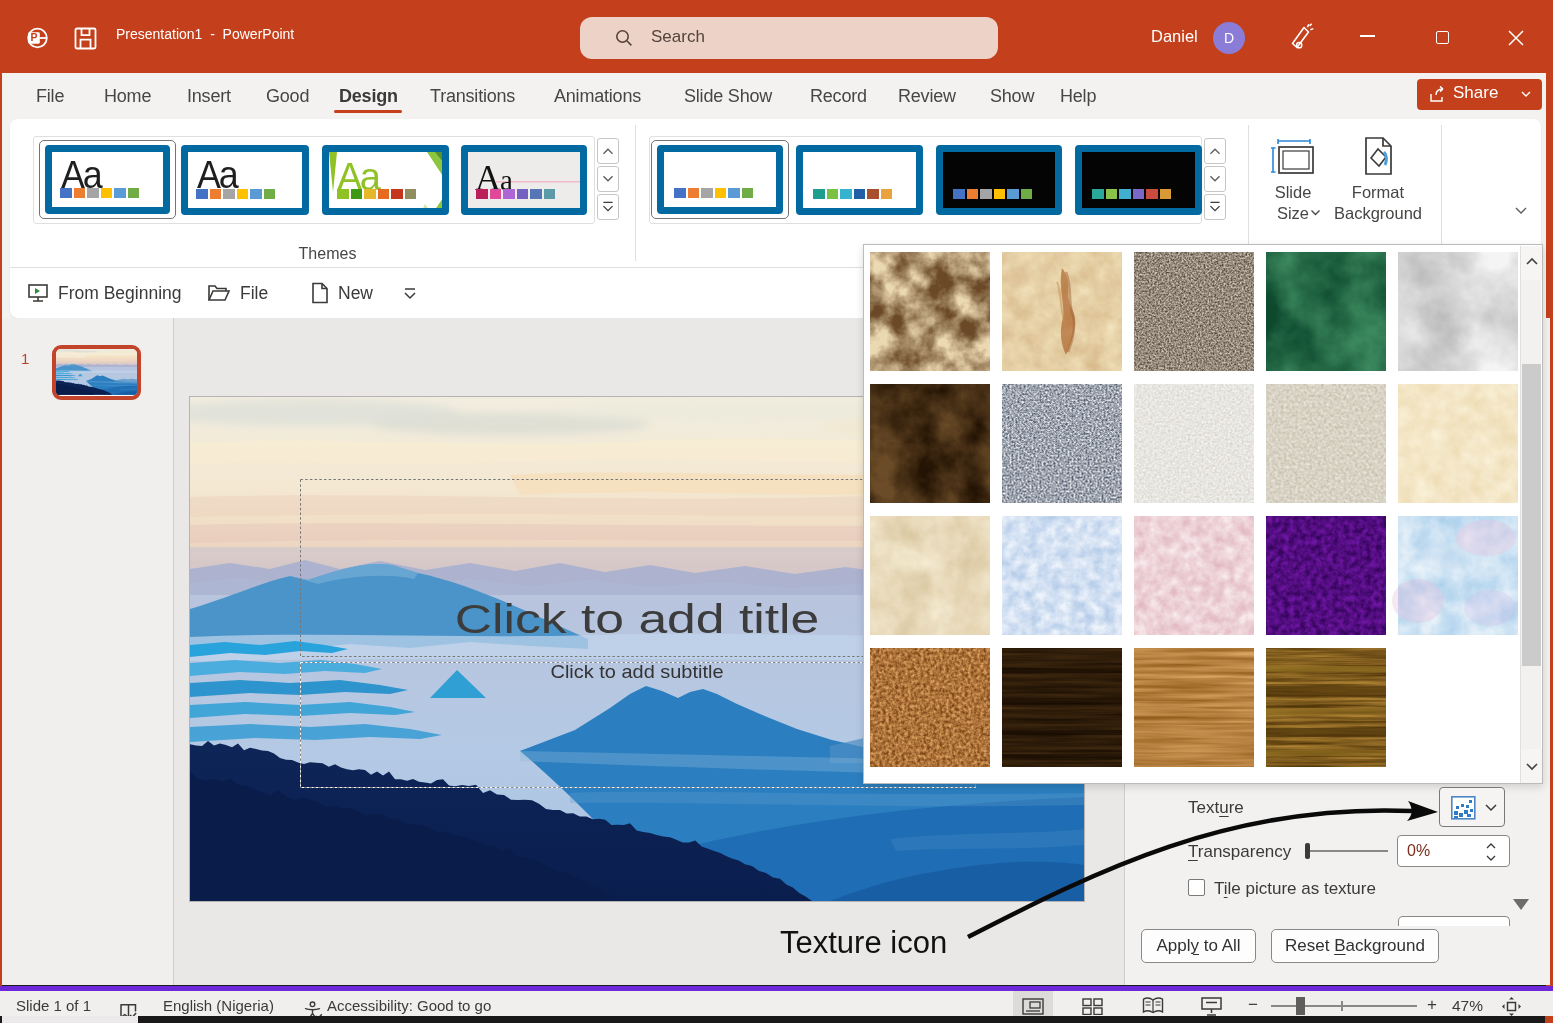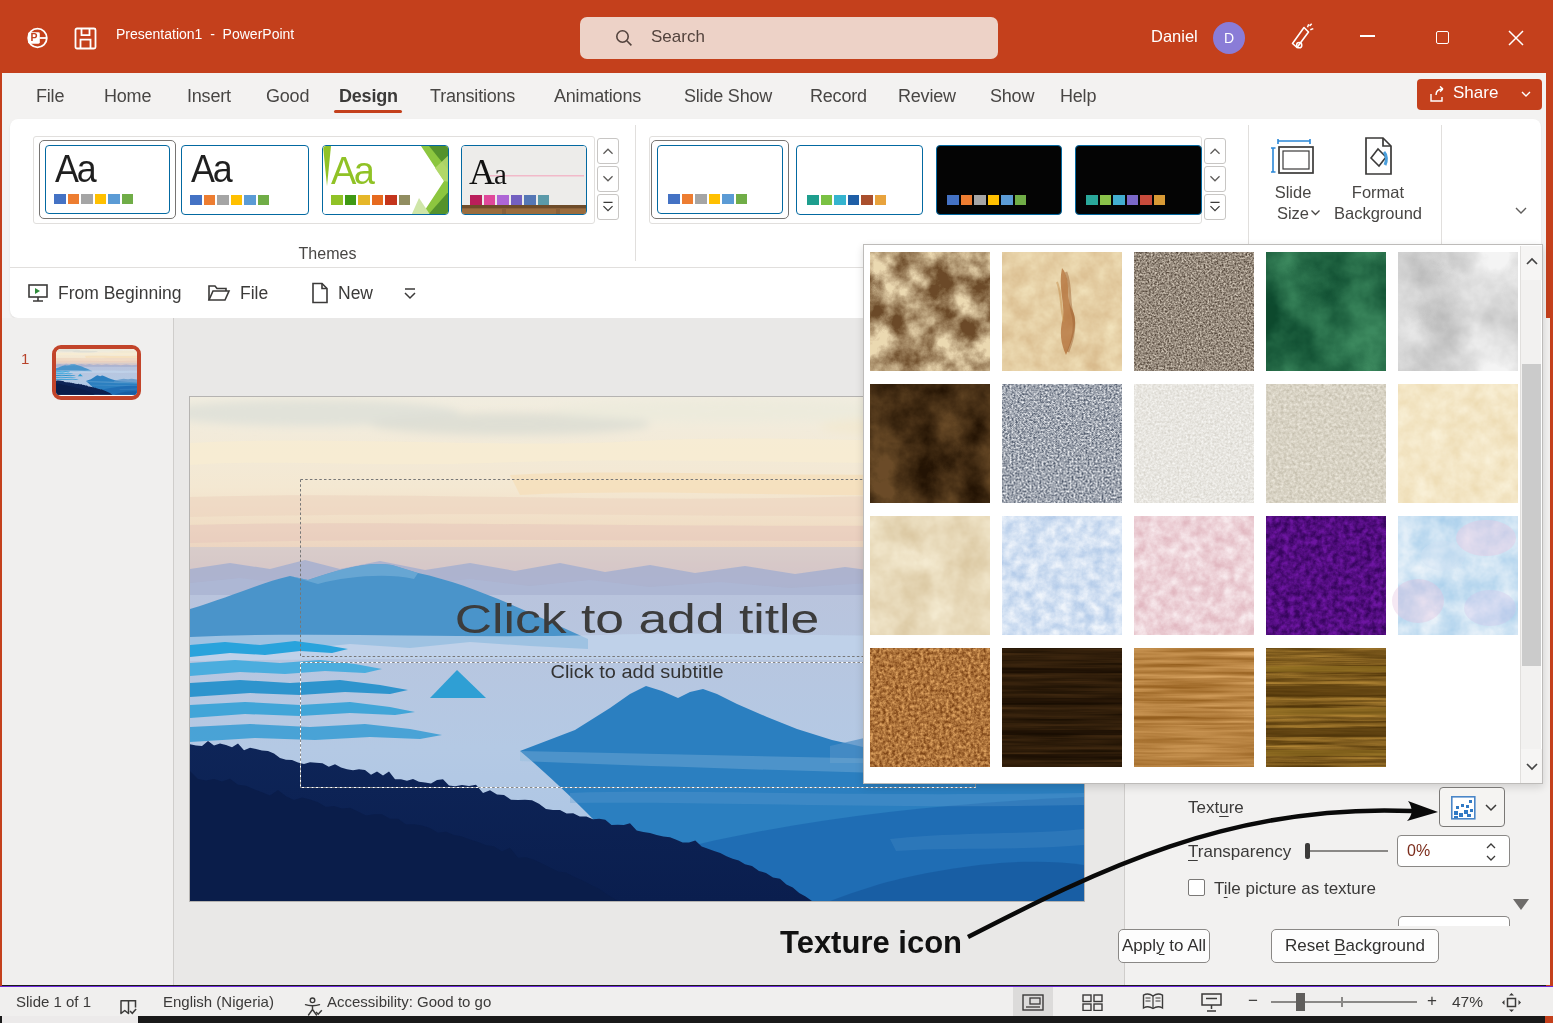--- a/index.html
+++ b/index.html
@@ -10,41 +10,41 @@
 #tabrow{left:2px;top:73px;width:1548px;height:245px;background:#f3f2f1}
 #winL{left:0;top:73px;width:2px;height:943px;background:#c4401c}
 #winR{left:1546px;top:73px;width:7px;height:943px;background:#c4401c}
 .tab{position:absolute;top:0;height:46px;line-height:46px;font-size:18px;color:#484644;letter-spacing:-0.2px}
 .tab.sel{color:#3b3a39;font-weight:700}
 #designline{left:334px;top:110px;width:68px;height:3px;background:#c4401c;border-radius:2px}
 
 #ribbon{left:10px;top:119px;width:1531px;height:199px;background:#fff;border-radius:8px;box-shadow:0 1px 2px rgba(0,0,0,.08)}
 #ribdiv{left:10px;top:267px;width:1531px;height:1px;background:#e1dfdd}
 .gal{position:absolute;border:1px solid #e1dfdd;border-radius:3px;background:#fff}
-.thumb{position:absolute;border:1px solid #0369a1;border-radius:4px;background:#fff;overflow:hidden}
+.thumb{position:absolute;border:7px solid #0369a1;border-radius:4px;background:#fff;overflow:hidden}
 .thumbsel{position:absolute;border:1px solid #767472;border-radius:5px;background:#fff}
 .aa{position:absolute;left:9px;top:1px;font-size:39px;color:#1f1f1f;letter-spacing:-2.5px;transform:scaleX(.92);transform-origin:0 0}
 .sw{position:absolute;display:flex;gap:2px;left:8px}
 .sw i{display:block;width:11.5px;height:10px}
 .scol{position:absolute;width:22px}
 .sbtn{position:absolute;left:0;width:22px;height:26px;color:#605e5c;text-align:center;border:1px solid #c8c6c4;border-radius:3px;background:#fff}
 .glab{position:absolute;font-size:16px;color:#484644;text-align:center}
 .bigbtn{position:absolute;font-size:16.5px;color:#484644;text-align:center;line-height:21px}
 .vdiv{position:absolute;width:1px;background:#e1dfdd}
 
 .qat{position:absolute;top:281px;height:24px;font-size:17.5px;color:#3b3a39;display:flex;align-items:center;gap:9px}
 
 #leftpane{left:2px;top:318px;width:171px;height:667px;background:#f0efee}
 #canvas{left:173px;top:318px;width:951px;height:667px;background:#e9e8e7;border-left:1px solid #cfcdcb}
 #rightpane{left:1124px;top:318px;width:426px;height:667px;background:#f2f1f0;border-left:1px solid #cfcdcb}
 #slide{left:190px;top:397px;width:894px;height:504px;background:#fff;outline:1px solid #b5b3b1}
 #thumbwrap{left:52px;top:345px;width:89px;height:55px;border:4px solid #c2442a;border-radius:9px;background:#fff;overflow:hidden}
 #thumbnum{left:21px;top:350px;font-size:15px;color:#b8432a}
 
-#statusbar{left:0;top:986px;width:1553px;height:30px;background:#f0efee;border-top:1px solid #6d28d9;font-size:15px;color:#3b3a39}
+#statusbar{left:0;top:986px;width:1553px;height:30px;background:#f0efee;border-top:5px solid #6d28d9;font-size:15px;color:#3b3a39}
 #blackstrip{left:138px;top:1016px;width:1407px;height:7px;background:#191919}
 #bstripL{left:2px;top:1016px;width:136px;height:7px;background:#eceaea}
 #bstripR{left:1545px;top:1016px;width:8px;height:7px;background:#c4401c}
 .sitem{position:absolute;top:0;height:30px;line-height:30px}
 
 #popup{left:863px;top:244px;width:680px;height:540px;background:#fff;border:1px solid #bdbbb9;box-shadow:0 3px 8px rgba(0,0,0,.14)}
 #popscroll{position:absolute;right:1px;top:1px;width:21px;height:537px;background:#f2f1f0;border-left:1px solid #e1dfdd}
 
 .rlab{position:absolute;font-size:17px;color:#3b3a39}
 .btn{position:absolute;height:34px;border:1px solid #8a8886;border-radius:5px;background:#fdfdfd;font-size:17px;color:#323130;text-align:center}
@@ -60,21 +60,21 @@
     <path d="M14.5 12 H21.8" fill="none" stroke="#fff" stroke-width="1.8"></path>
     <rect x="3.2" y="6.3" width="11.6" height="11.4" rx="1.4" fill="#fff"></rect>
     <text x="9" y="15.3" font-size="10.5" font-weight="bold" fill="#c4401c" text-anchor="middle" font-family="Liberation Sans">P</text>
   </svg>
   <svg class="abs" style="left:74px;top:27px" width="23" height="23" viewBox="0 0 23 23">
     <rect x="1.5" y="1.5" width="20" height="20" rx="1.5" fill="none" stroke="#fff" stroke-width="1.8"></rect>
     <path d="M7.5 1.8 v6.4 h8 v-6.4" fill="none" stroke="#fff" stroke-width="1.8"></path>
     <path d="M6.5 21.3 v-8.6 h10 v8.6" fill="none" stroke="#fff" stroke-width="1.8"></path>
   </svg>
   <div class="abs" style="left:116px;top:26px;font-size:14px;letter-spacing:0">Presentation1&nbsp;&nbsp;-&nbsp;&nbsp;PowerPoint</div>
-  <div class="abs" style="left:580px;top:17px;width:418px;height:42px;background:#edd2c7;border-radius:7px">
+  <div class="abs" style="left:580px;top:17px;width:418px;height:42px;background:#edd2c7;border-radius:12px">
     <svg class="abs" style="left:34px;top:11px" width="20" height="20" viewBox="0 0 20 20">
           <circle cx="8.5" cy="8.5" r="5.7" fill="none" stroke="#53433d" stroke-width="1.6"></circle>
           <path d="M12.8 12.8 L17.4 17.4" stroke="#53433d" stroke-width="1.6"></path>
         </svg>
     <div class="abs" style="left:71px;top:10px;font-size:17px;color:#53433d">Search</div>
   </div>
   <div class="abs" style="left:1151px;top:27px;font-size:16.5px">Daniel</div>
   <div class="abs" style="left:1213px;top:22px;width:32px;height:32px;border-radius:50%;background:#8a7cd7;text-align:center;line-height:32px;font-size:14px;color:#fff">D</div>
   <svg class="abs" style="left:1288px;top:23px" width="28" height="28" viewBox="0 0 28 28">
     <path d="M4.5 20.5 L16 4.5 L20.5 9 L9 24.5 Z" fill="none" stroke="#fff" stroke-width="1.6" stroke-linejoin="round"></path>
@@ -754,24 +754,24 @@
         <path d="M3 7 L7 3 L11 7" fill="none" stroke="#3b3a39" stroke-width="1.3"></path>
       </svg>
  <svg class="abs" style="left:86px;top:17px" width="14" height="10" viewBox="0 0 14 10">
         <path d="M3 3 L7 7 L11 3" fill="none" stroke="#3b3a39" stroke-width="1.3"></path>
       </svg>
 </div>
 <div class="abs" style="left:1188px;top:879px;width:17px;height:17px;border:1.5px solid #7a7876;border-radius:2px;background:#fff"></div>
 <div class="rlab abs" style="left:1214px;top:879px">T<u>i</u>le picture as texture</div>
 <div class="abs" style="left:1513px;top:899px;width:0;height:0;border-left:8px solid transparent;border-right:8px solid transparent;border-top:11px solid #6e6c6a"></div>
 <div class="abs" style="left:1398px;top:916px;width:112px;height:10px;border:1px solid #8a8886;border-bottom:none;border-radius:5px 5px 0 0;background:#fff"></div>
-<div class="btn abs" style="left:1118px;top:929px;width:92px;line-height:32px">Appl<u>y</u> to All</div>
+<div class="btn abs" style="left:1141px;top:929px;width:115px;line-height:32px">Appl<u>y</u> to All</div>
 <div class="btn abs" style="left:1271px;top:929px;width:168px;line-height:32px">Reset <u>B</u>ackground</div>
 
-<div class="abs" style="left:780px;top:925px;width:200px;font-size:31px;font-weight:700;color:#111;letter-spacing:0">Texture icon</div>
+<div class="abs" style="left:780px;top:925px;width:200px;font-size:31px;font-weight:400;color:#111;letter-spacing:0">Texture icon</div>
 <svg class="abs" style="left:0;top:0;pointer-events:none" width="1553" height="1023" viewBox="0 0 1553 1023">
  <path d="M968,937 C1095,872 1230,803 1412,811" fill="none" stroke="#0a0a0a" stroke-width="4.5"></path>
  <path d="M1408,801 L1438,812 L1407,821 C1413,815 1413,808 1408,801 Z" fill="#0a0a0a"></path>
 </svg>
 
 <div class="abs" id="statusbar">
   <div class="sitem" style="left:16px">Slide 1 of 1</div>
   <svg class="sitem abs" style="left:119px;top:6px" width="19" height="19" viewBox="0 0 19 19">
   <path d="M2 2.2 H9.5 V15 L5.75 12 L2 15 Z" fill="none" stroke="#3b3a39" stroke-width="1.5" stroke-linejoin="round"></path>
   <path d="M9.5 2.2 H16.5 V9" fill="none" stroke="#3b3a39" stroke-width="1.5"></path>

